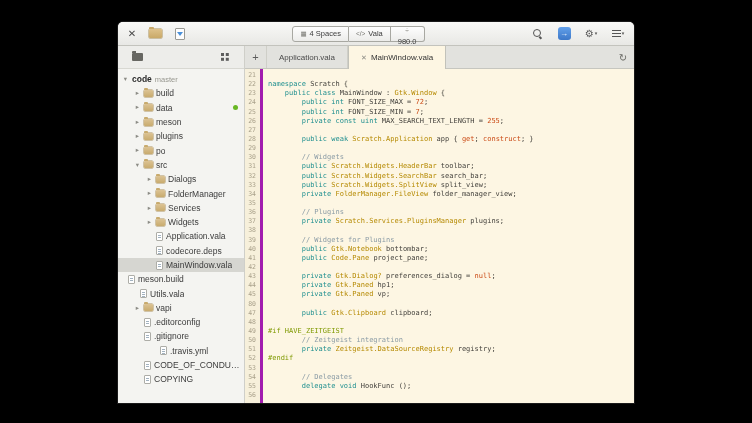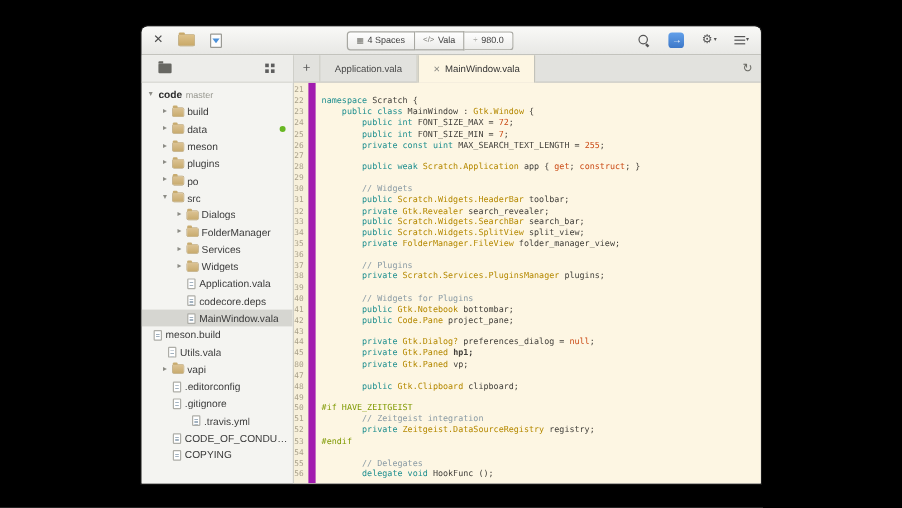--- a/index.html
+++ b/index.html
@@ -21,21 +21,21 @@
   .tb-save{width:10px;height:12px;background:#fdfdfd;border:1px solid #9a9a94;
     border-radius:1px;position:relative;}
   .tb-save::after{content:"";position:absolute;left:1px;top:3px;
     border-left:3px solid transparent;border-right:3px solid transparent;
     border-top:4px solid #4a90d9;}
   .segments{display:flex;margin:0 auto;}
   .seg-btn{display:flex;align-items:center;gap:3px;height:16px;padding:0 7px;
     font-size:7.5px;color:#3c3c3c;background:linear-gradient(#fefefe,#ececea);
     border:1px solid #a8a8a2;border-left-width:0;}
   .seg-btn:first-child{border-left-width:1px;border-radius:3px 0 0 3px;}
-  .seg-btn:last-child{border-radius:0 3px 3px 0;}
+  .seg-btn:last-child{border-radius:0 3px 3px 0;flex-direction:column;}
   .seg-icon{font-size:6.5px;color:#787872;}
   .tb-right{display:flex;align-items:center;gap:11px;}
   .icon-search{width:11px;height:11px;position:relative;}
   .icon-search::before{content:"";position:absolute;left:1px;top:1px;width:6px;height:6px;
     border:1.4px solid #555;border-radius:50%;}
   .icon-search::after{content:"";position:absolute;left:8px;top:8px;width:3.4px;height:1.5px;
     background:#555;transform:rotate(45deg);transform-origin:0 0;}
   .icon-share{width:13px;height:13px;border-radius:3px;background:linear-gradient(#62a0ea,#3d78c8);
     color:#fff;font-size:8px;display:flex;align-items:center;justify-content:center;line-height:1;}
   .gear{font-size:10px;color:#555;line-height:1;}
@@ -84,21 +84,21 @@
     font-size:11px;border-right:1px solid #cfcfc8;}
   .tab{display:flex;align-items:center;gap:4px;padding:0 12px;font-size:8px;color:#4a4a4a;
     border-right:1px solid #cfcfc8;}
   .tab.active{background:#fdf6e3;border-left:1px solid #c2c2ba;border-right:1px solid #c2c2ba;
     margin-bottom:-1px;color:#333;}
   .tab-close{font-size:7px;color:#8a8a84;}
   .history-btn{margin-left:auto;width:22px;display:flex;align-items:center;justify-content:center;
     color:#6a6a64;font-size:10px;}
   .editor{flex:1;display:flex;background:#fdf6e3;overflow:hidden;
     font-family:"DejaVu Sans Mono",monospace;}
-  .gutter{width:18px;flex:none;background:#f7f0db;border-right:6px solid #a21caf;
+  .gutter{width:18px;flex:none;background:#f7f0db;border-right:3px solid #a21caf;
     padding:2px 4px 0 0;text-align:right;}
   .gutter-line{height:9.15px;line-height:9.15px;font-size:6.5px;color:#a9a18b;}
   .code{flex:1;padding:2px 0 0 5px;overflow:hidden;}
   .code-line{height:9.15px;line-height:9.15px;font-size:7px;white-space:pre;color:#413f3a;}
 </style>
 </head>
 <body>
 
 <div class="window">
 
@@ -328,34 +328,33 @@
             <div class="code-line"><span class="tok-k" style="color: rgb(31, 143, 143);">namespace</span><span class="tok-d" style="color: rgb(65, 63, 58);"> Scratch {</span></div>
             <div class="code-line"><span class="tok-d" style="color: rgb(65, 63, 58);">    </span><span class="tok-k" style="color: rgb(31, 143, 143);">public</span><span class="tok-d" style="color: rgb(65, 63, 58);"> </span><span class="tok-k" style="color: rgb(31, 143, 143);">class</span><span class="tok-d" style="color: rgb(65, 63, 58);"> MainWindow : </span><span class="tok-t" style="color: rgb(181, 137, 0);">Gtk.Window</span><span class="tok-d" style="color: rgb(65, 63, 58);"> {</span></div>
             <div class="code-line"><span class="tok-d" style="color: rgb(65, 63, 58);">        </span><span class="tok-k" style="color: rgb(31, 143, 143);">public</span><span class="tok-d" style="color: rgb(65, 63, 58);"> </span><span class="tok-k" style="color: rgb(31, 143, 143);">int</span><span class="tok-d" style="color: rgb(65, 63, 58);"> FONT_SIZE_MAX = </span><span class="tok-n" style="color: rgb(203, 75, 22);">72</span><span class="tok-d" style="color: rgb(65, 63, 58);">;</span></div>
             <div class="code-line"><span class="tok-d" style="color: rgb(65, 63, 58);">        </span><span class="tok-k" style="color: rgb(31, 143, 143);">public</span><span class="tok-d" style="color: rgb(65, 63, 58);"> </span><span class="tok-k" style="color: rgb(31, 143, 143);">int</span><span class="tok-d" style="color: rgb(65, 63, 58);"> FONT_SIZE_MIN = </span><span class="tok-n" style="color: rgb(203, 75, 22);">7</span><span class="tok-d" style="color: rgb(65, 63, 58);">;</span></div>
             <div class="code-line"><span class="tok-d" style="color: rgb(65, 63, 58);">        </span><span class="tok-k" style="color: rgb(31, 143, 143);">private</span><span class="tok-d" style="color: rgb(65, 63, 58);"> </span><span class="tok-k" style="color: rgb(31, 143, 143);">const</span><span class="tok-d" style="color: rgb(65, 63, 58);"> </span><span class="tok-k" style="color: rgb(31, 143, 143);">uint</span><span class="tok-d" style="color: rgb(65, 63, 58);"> MAX_SEARCH_TEXT_LENGTH = </span><span class="tok-n" style="color: rgb(203, 75, 22);">255</span><span class="tok-d" style="color: rgb(65, 63, 58);">;</span></div>
             <div class="code-line"></div>
             <div class="code-line"><span class="tok-d" style="color: rgb(65, 63, 58);">        </span><span class="tok-k" style="color: rgb(31, 143, 143);">public</span><span class="tok-d" style="color: rgb(65, 63, 58);"> </span><span class="tok-k" style="color: rgb(31, 143, 143);">weak</span><span class="tok-d" style="color: rgb(65, 63, 58);"> </span><span class="tok-t" style="color: rgb(181, 137, 0);">Scratch.Application</span><span class="tok-d" style="color: rgb(65, 63, 58);"> app { </span><span class="tok-v" style="color: rgb(203, 75, 22);">get</span><span class="tok-d" style="color: rgb(65, 63, 58);">; </span><span class="tok-v" style="color: rgb(203, 75, 22);">construct</span><span class="tok-d" style="color: rgb(65, 63, 58);">; }</span></div>
             <div class="code-line"></div>
             <div class="code-line"><span class="tok-d" style="color: rgb(65, 63, 58);">        </span><span class="tok-c" style="color: rgb(138, 155, 165);">// Widgets</span></div>
             <div class="code-line"><span class="tok-d" style="color: rgb(65, 63, 58);">        </span><span class="tok-k" style="color: rgb(31, 143, 143);">public</span><span class="tok-d" style="color: rgb(65, 63, 58);"> </span><span class="tok-t" style="color: rgb(181, 137, 0);">Scratch.Widgets.HeaderBar</span><span class="tok-d" style="color: rgb(65, 63, 58);"> toolbar;</span></div>
-            <div class="code-line"><span class="tok-d" style="color: rgb(65, 63, 58);">        </span><span class="tok-k" style="color: rgb(31, 143, 143);">private</span><span class="tok-d" style="color: rgb(65, 63, 58);"> </span><span class="tok-t" style="color: rgb(181, 137, 0);">Gtk.Revealer</span><span class="tok-d" style="color: rgb(65, 63, 58);"> search_revealer;</span></div>
             <div class="code-line"><span class="tok-d" style="color: rgb(65, 63, 58);">        </span><span class="tok-k" style="color: rgb(31, 143, 143);">public</span><span class="tok-d" style="color: rgb(65, 63, 58);"> </span><span class="tok-t" style="color: rgb(181, 137, 0);">Scratch.Widgets.SearchBar</span><span class="tok-d" style="color: rgb(65, 63, 58);"> search_bar;</span></div>
             <div class="code-line"><span class="tok-d" style="color: rgb(65, 63, 58);">        </span><span class="tok-k" style="color: rgb(31, 143, 143);">public</span><span class="tok-d" style="color: rgb(65, 63, 58);"> </span><span class="tok-t" style="color: rgb(181, 137, 0);">Scratch.Widgets.SplitView</span><span class="tok-d" style="color: rgb(65, 63, 58);"> split_view;</span></div>
             <div class="code-line"><span class="tok-d" style="color: rgb(65, 63, 58);">        </span><span class="tok-k" style="color: rgb(31, 143, 143);">private</span><span class="tok-d" style="color: rgb(65, 63, 58);"> </span><span class="tok-t" style="color: rgb(181, 137, 0);">FolderManager.FileView</span><span class="tok-d" style="color: rgb(65, 63, 58);"> folder_manager_view;</span></div>
             <div class="code-line"></div>
             <div class="code-line"><span class="tok-d" style="color: rgb(65, 63, 58);">        </span><span class="tok-c" style="color: rgb(138, 155, 165);">// Plugins</span></div>
             <div class="code-line"><span class="tok-d" style="color: rgb(65, 63, 58);">        </span><span class="tok-k" style="color: rgb(31, 143, 143);">private</span><span class="tok-d" style="color: rgb(65, 63, 58);"> </span><span class="tok-t" style="color: rgb(181, 137, 0);">Scratch.Services.PluginsManager</span><span class="tok-d" style="color: rgb(65, 63, 58);"> plugins;</span></div>
             <div class="code-line"></div>
             <div class="code-line"><span class="tok-d" style="color: rgb(65, 63, 58);">        </span><span class="tok-c" style="color: rgb(138, 155, 165);">// Widgets for Plugins</span></div>
             <div class="code-line"><span class="tok-d" style="color: rgb(65, 63, 58);">        </span><span class="tok-k" style="color: rgb(31, 143, 143);">public</span><span class="tok-d" style="color: rgb(65, 63, 58);"> </span><span class="tok-t" style="color: rgb(181, 137, 0);">Gtk.Notebook</span><span class="tok-d" style="color: rgb(65, 63, 58);"> bottombar;</span></div>
             <div class="code-line"><span class="tok-d" style="color: rgb(65, 63, 58);">        </span><span class="tok-k" style="color: rgb(31, 143, 143);">public</span><span class="tok-d" style="color: rgb(65, 63, 58);"> </span><span class="tok-t" style="color: rgb(181, 137, 0);">Code.Pane</span><span class="tok-d" style="color: rgb(65, 63, 58);"> project_pane;</span></div>
             <div class="code-line"></div>
             <div class="code-line"><span class="tok-d" style="color: rgb(65, 63, 58);">        </span><span class="tok-k" style="color: rgb(31, 143, 143);">private</span><span class="tok-d" style="color: rgb(65, 63, 58);"> </span><span class="tok-t" style="color: rgb(181, 137, 0);">Gtk.Dialog?</span><span class="tok-d" style="color: rgb(65, 63, 58);"> preferences_dialog = </span><span class="tok-v" style="color: rgb(203, 75, 22);">null</span><span class="tok-d" style="color: rgb(65, 63, 58);">;</span></div>
-            <div class="code-line"><span class="tok-d" style="color: rgb(65, 63, 58);">        </span><span class="tok-k" style="color: rgb(31, 143, 143);">private</span><span class="tok-d" style="color: rgb(65, 63, 58);"> </span><span class="tok-t" style="color: rgb(181, 137, 0);">Gtk.Paned</span><span class="tok-d" style="color: rgb(65, 63, 58); font-weight: bold;"> hp1;</span></div>
+            <div class="code-line"><span class="tok-d" style="color: rgb(65, 63, 58);">        </span><span class="tok-k" style="color: rgb(31, 143, 143);">private</span><span class="tok-d" style="color: rgb(65, 63, 58);"> </span><span class="tok-t" style="color: rgb(181, 137, 0);">Gtk.Paned</span><span class="tok-d" style="color: rgb(65, 63, 58);"> hp1;</span></div>
             <div class="code-line"><span class="tok-d" style="color: rgb(65, 63, 58);">        </span><span class="tok-k" style="color: rgb(31, 143, 143);">private</span><span class="tok-d" style="color: rgb(65, 63, 58);"> </span><span class="tok-t" style="color: rgb(181, 137, 0);">Gtk.Paned</span><span class="tok-d" style="color: rgb(65, 63, 58);"> vp;</span></div>
             <div class="code-line"></div>
             <div class="code-line"><span class="tok-d" style="color: rgb(65, 63, 58);">        </span><span class="tok-k" style="color: rgb(31, 143, 143);">public</span><span class="tok-d" style="color: rgb(65, 63, 58);"> </span><span class="tok-t" style="color: rgb(181, 137, 0);">Gtk.Clipboard</span><span class="tok-d" style="color: rgb(65, 63, 58);"> clipboard;</span></div>
             <div class="code-line"></div>
             <div class="code-line"><span class="tok-p" style="color: rgb(127, 153, 0);">#if HAVE_ZEITGEIST</span></div>
             <div class="code-line"><span class="tok-d" style="color: rgb(65, 63, 58);">        </span><span class="tok-c" style="color: rgb(138, 155, 165);">// Zeitgeist integration</span></div>
             <div class="code-line"><span class="tok-d" style="color: rgb(65, 63, 58);">        </span><span class="tok-k" style="color: rgb(31, 143, 143);">private</span><span class="tok-d" style="color: rgb(65, 63, 58);"> </span><span class="tok-t" style="color: rgb(181, 137, 0);">Zeitgeist.DataSourceRegistry</span><span class="tok-d" style="color: rgb(65, 63, 58);"> registry;</span></div>
             <div class="code-line"><span class="tok-p" style="color: rgb(127, 153, 0);">#endif</span></div>
             <div class="code-line"></div>
             <div class="code-line"><span class="tok-d" style="color: rgb(65, 63, 58);">        </span><span class="tok-c" style="color: rgb(138, 155, 165);">// Delegates</span></div>

